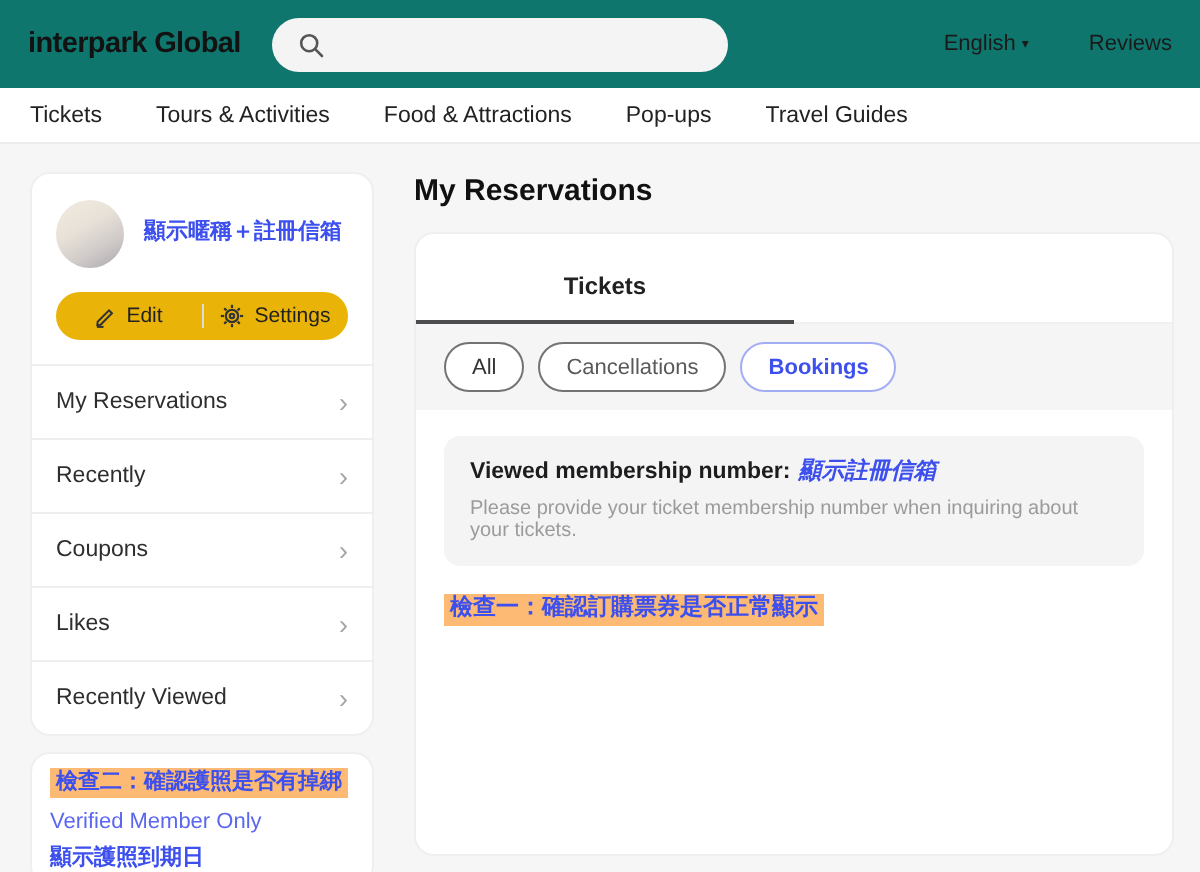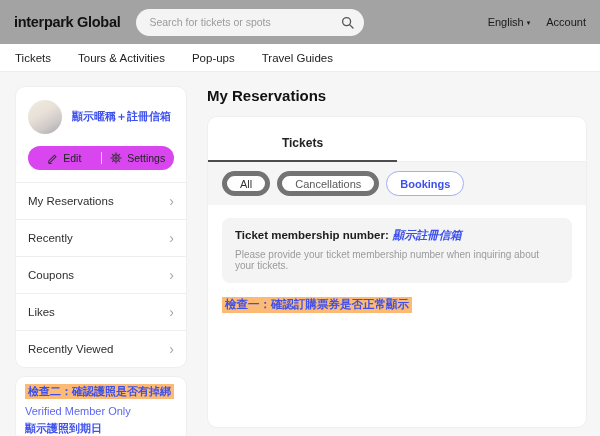--- a/index.html
+++ b/index.html
@@ -1,46 +1,46 @@
 <!DOCTYPE html>
 <html><head>
 <meta charset="utf-8">
 <style>
   * { margin:0; padding:0; box-sizing:border-box; }
   html,body { width:600px; height:436px; overflow:hidden; background:#fff;
     font-family:"Liberation Sans", sans-serif; color:#222; }
 
   
-  .header { height:44px; display:flex; align-items:center; padding:0 14px; background:#a3a3a3; }
+  .header { height:44px; display:flex; align-items:center; padding:0 14px; background:#0f766e; }
   .logo { font-size:14.5px; font-weight:bold; color:#121212; letter-spacing:-0.3px; white-space:nowrap; }
   .search { margin-left:16px; width:228px; height:27px; background:#f4f4f5; border-radius:14px;
     display:flex; align-items:center; padding:0 10px 0 13px; }
   .search input { flex:1; border:none; outline:none; background:transparent; font-size:10.5px;
     color:#333; font-family:"Liberation Sans", sans-serif; }
   .search input::placeholder { color:#9b9b9b; }
-  .hdr-right { margin-left:auto; display:flex; align-items:center; gap:16px; }
+  .hdr-right { margin-left:auto; display:flex; align-items:center; gap:30px; }
   .hdr-link { font-size:11px; color:#1a1a1a; font-weight:500; display:flex; align-items:center; gap:3px; cursor:pointer; }
   .caret { font-size:7px; color:#1a1a1a; line-height:1; }
 
   
   .nav { height:28px; display:flex; align-items:center; gap:27px; padding:0 15px; border-bottom:1px solid #ededee; background:#fff; }
   .nav-item { font-size:11.5px; color:#222; white-space:nowrap; cursor:pointer; }
 
   
   .content { height:364px; background:#f6f6f7; display:flex; padding:14px 13px 0 15px; overflow:hidden; }
 
   
   .left-col { width:172px; flex:none; }
   .card { background:#fff; border:1px solid #efefef; border-radius:10px; }
   .side-card { padding-top:13px; }
   .profile { display:flex; align-items:center; padding:0 12px; }
   .avatar { width:34px; height:34px; border-radius:50%; flex:none;
     background:linear-gradient(150deg,#f1ebe2 0%,#e8e1d8 40%,#cfc9c8 70%,#a8a4ad 100%); }
   .profile-label { margin-left:10px; font-size:11px; font-weight:bold; color:#3d50ee; line-height:1.4; }
-  .actions { margin:12px 12px 0; height:24px; background:#d946ef; border-radius:13px;
+  .actions { margin:12px 12px 0; height:24px; background:#eab308; border-radius:13px;
     display:flex; align-items:center; }
   .action { flex:1; display:flex; align-items:center; justify-content:center; gap:5px;
     font-size:10.5px; color:#222; cursor:pointer; }
   .action-sep { width:1px; height:12px; background:#dcdcdd; }
   .menu { margin-top:12px; }
   .menu-row { height:37px; display:flex; align-items:center; justify-content:space-between;
     padding:0 12px; border-top:1px solid #eeeeef; cursor:pointer; }
   .menu-label { font-size:11.5px; color:#2e2e30; }
   .chev { font-size:14px; color:#a6a6aa; line-height:1; }
 
@@ -53,60 +53,60 @@
   
   .right-col { flex:1; margin-left:20px; min-width:0; }
   .page-title { font-size:15px; font-weight:bold; color:#111; margin:1px 0 12px; }
   .main-card { height:312px; overflow:hidden; }
   .tabs { display:flex; border-bottom:1px solid #f0f0f1; }
   .tab { width:50%; text-align:center; padding:19px 0 10px; font-size:12px; font-weight:bold;
     color:#222; cursor:pointer; position:relative; }
   .tab.active { border-bottom:2px solid #4d4d4f; margin-bottom:-1px; }
   .filters { background:#f5f5f6; padding:9px 14px; display:flex; gap:7px; align-items:center; }
   .pill { height:25px; display:flex; align-items:center; padding:0 13px; background:#fff;
-    border-radius:13px; font-size:11px; color:#59595c; border:5px solid #737373; cursor:pointer; white-space:nowrap; }
+    border-radius:13px; font-size:11px; color:#59595c; border:1px solid #737373; cursor:pointer; white-space:nowrap; }
   .pill.first { color:#333; }
   .pill.active { color:#3d50ee; font-weight:bold; border:1px solid #a3adf4; }
   .card-body { padding:13px 14px; }
   .member-box { background:#f4f4f5; border-radius:8px; padding:10px 13px 12px; }
   .member-line { font-size:11.5px; font-weight:bold; color:#1d1d1f; }
   .member-value { color:#3d50ee; margin-left:4px;font-style:italic; }
   .member-desc { margin-top:6px; font-size:10px; color:#9b9b9d; }
   .main-hl { margin-top:14px; font-size:11.5px; }
 
   .icon-svg { display:block; }
 </style>
 </head>
 <body>
 
 <div class="header">
   <div class="logo">interpark Global</div>
   <div class="search">
-    <input type="text" readonly="" placeholder="Search for tickets or spots" style="">
     <span>
       <svg class="icon-svg" width="13" height="13" viewBox="0 0 13 13">
         <circle cx="5.6" cy="5.6" r="4" fill="none" stroke="#555" stroke-width="1.3"></circle>
         <line x1="8.6" y1="8.6" x2="12" y2="12" stroke="#555" stroke-width="1.3" stroke-linecap="round"></line>
       </svg>
     </span>
   </div>
   <div class="hdr-right">
     <div class="hdr-link">
       <span>English</span>
       <span class="caret">▾</span>
     </div>
     <div class="hdr-link">
-      <span>Account</span>
+      <span>Reviews</span>
     </div>
   </div>
 </div>
 
 <div class="nav">
   <div class="nav-item">Tickets</div>
   <div class="nav-item">Tours &amp; Activities</div>
+  <div class="nav-item">Food &amp; Attractions</div>
   <div class="nav-item">Pop-ups</div>
   <div class="nav-item">Travel Guides</div>
 </div>
 
 <div class="content">
 
   <div class="left-col">
     <div class="card side-card">
       <div class="profile">
         <div class="avatar"></div>
@@ -181,21 +181,21 @@
         <div class="tab active">Tickets</div>
       </div>
       <div class="filters">
         <div class="pill first">All</div>
         <div class="pill">Cancellations</div>
         <div class="pill active">Bookings</div>
       </div>
       <div class="card-body">
         <div class="member-box">
           <div class="member-line">
-            <span>Ticket membership number:</span><span class="member-value">顯示註冊信箱</span>
+            <span>Viewed membership number:</span><span class="member-value">顯示註冊信箱</span>
           </div>
           <div class="member-desc">Please provide your ticket membership number when inquiring about your tickets.</div>
         </div>
         <div class="main-hl">
           <span class="hl" style="font-size:11.5px">檢查一：確認訂購票券是否正常顯示</span>
         </div>
       </div>
     </div>
   </div>
 

